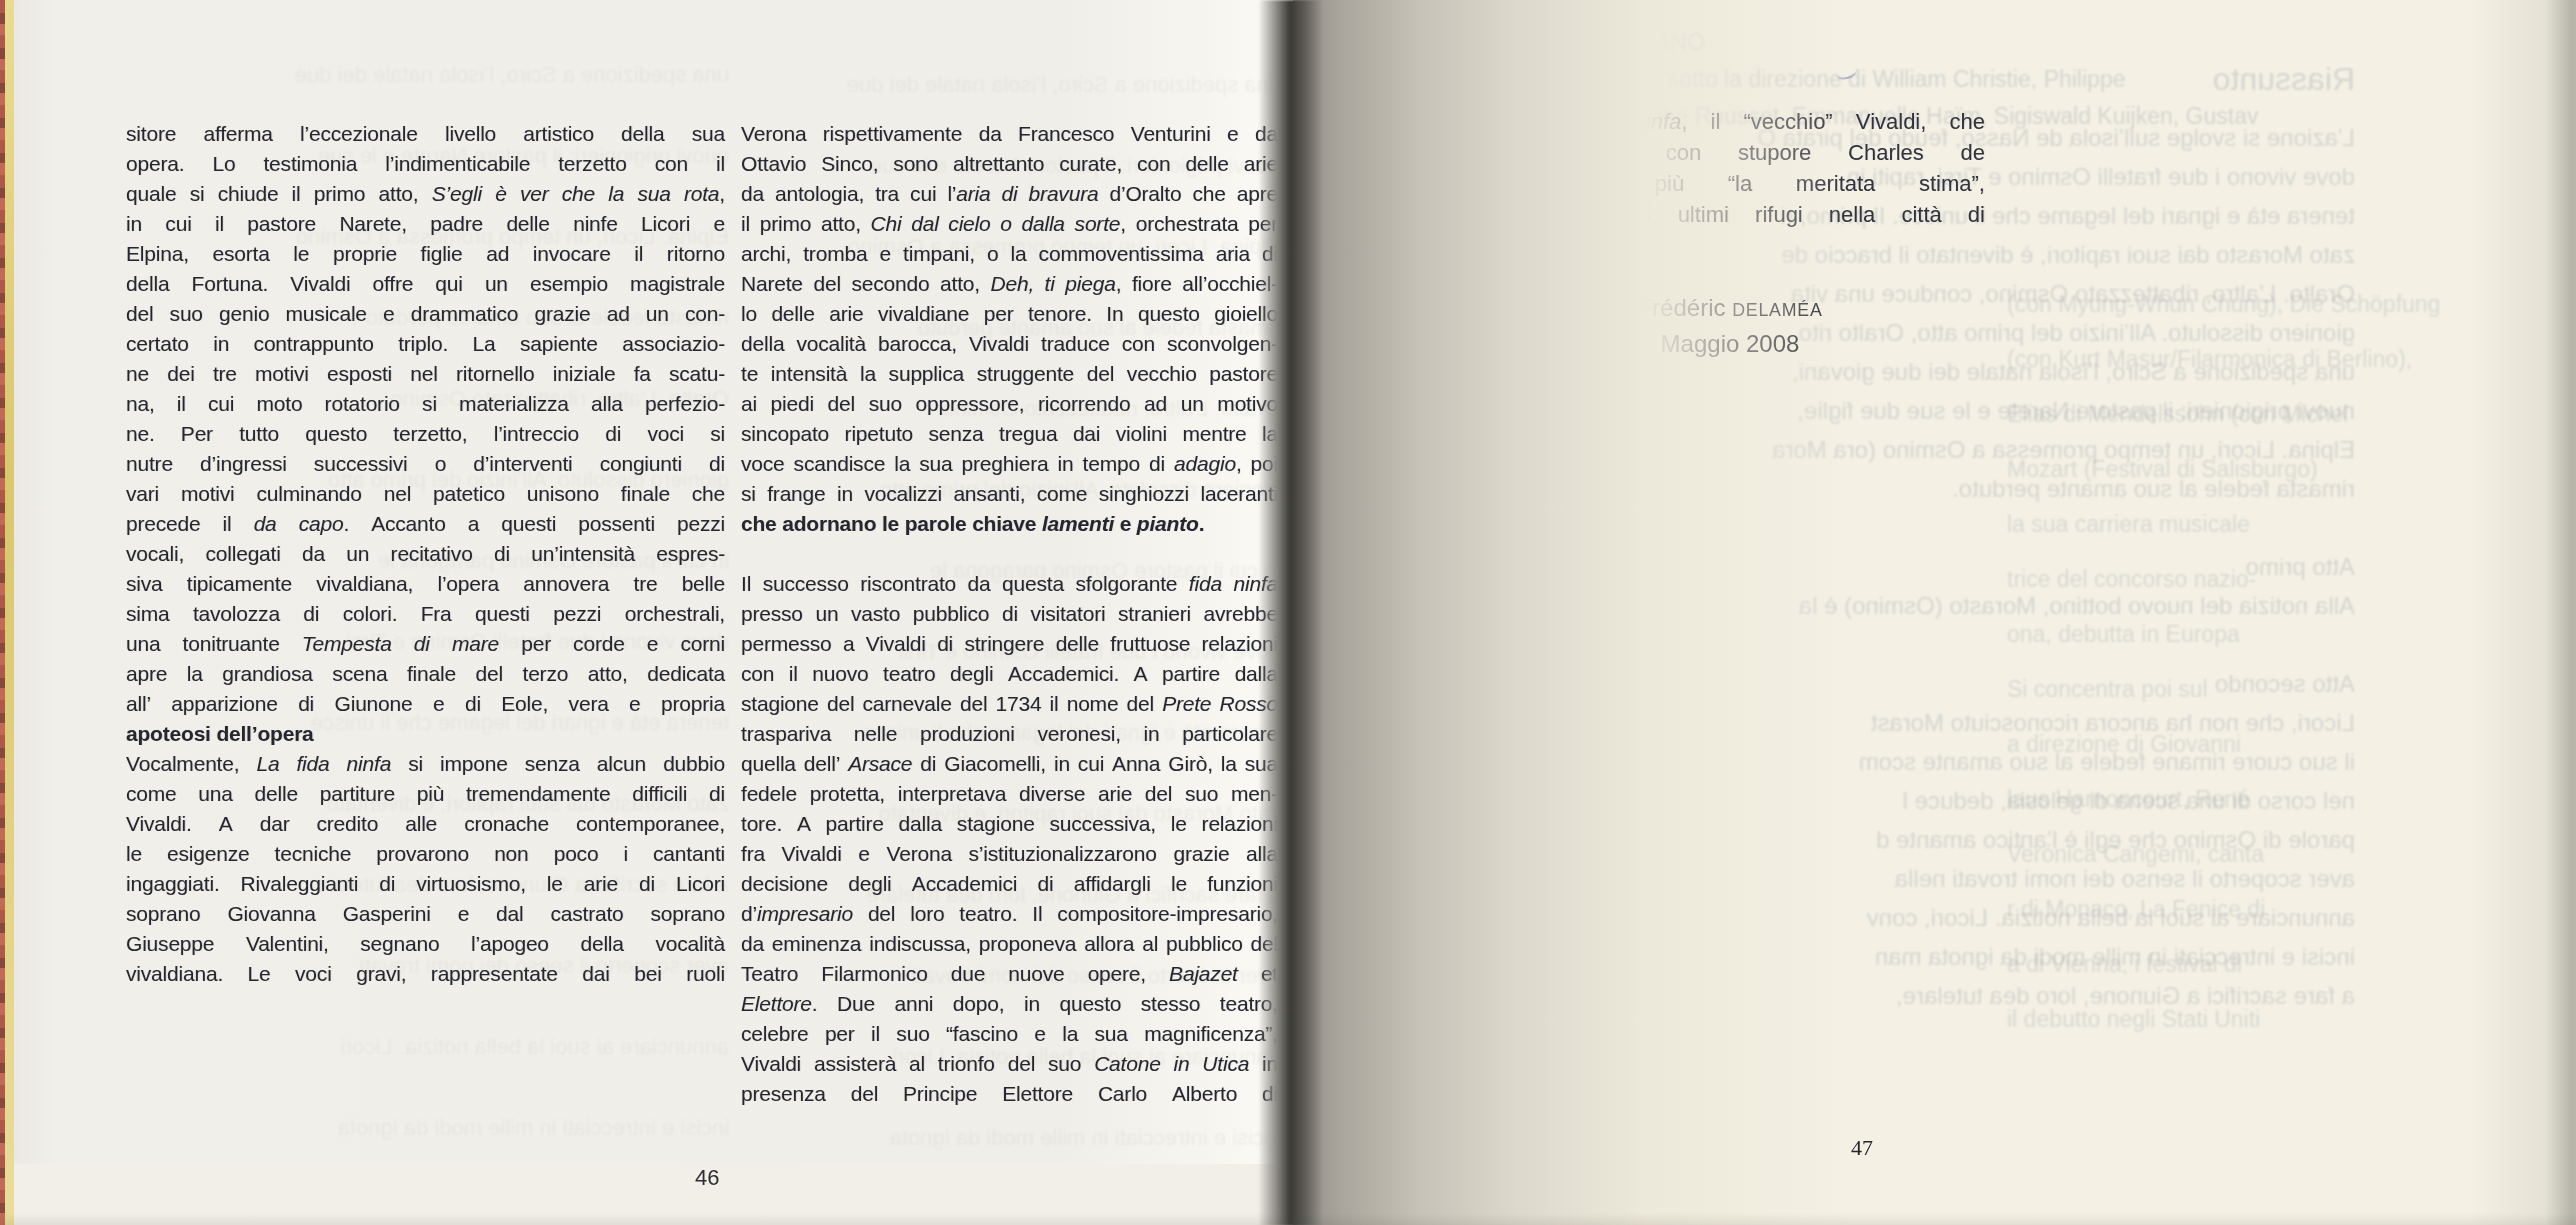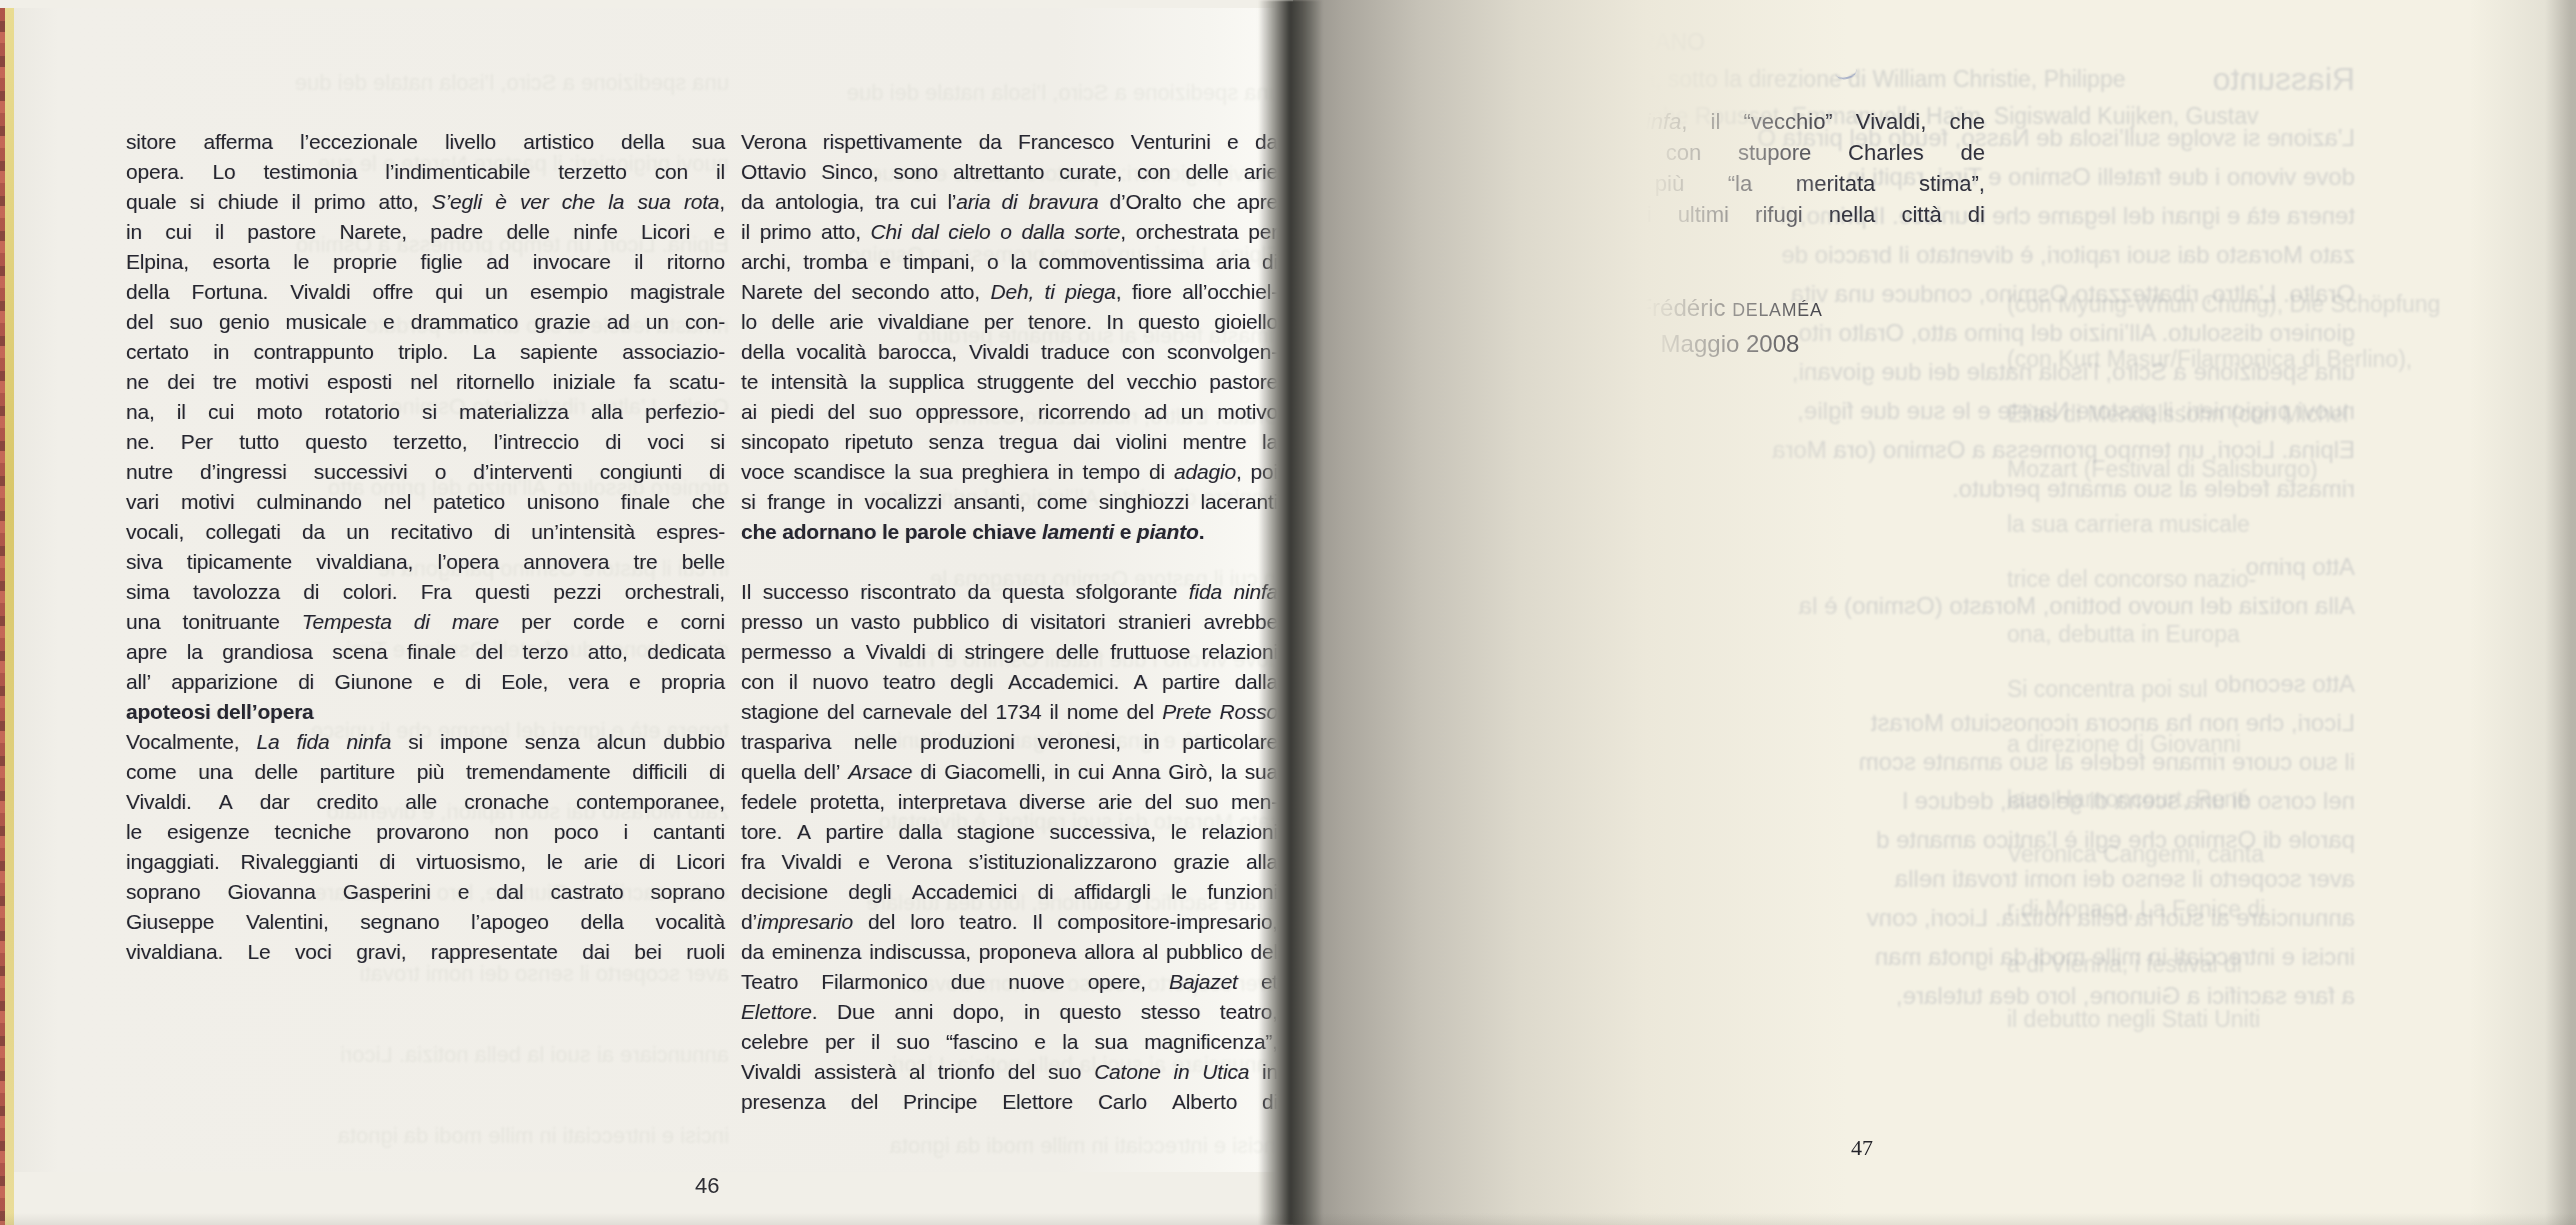--- a/index.html
+++ b/index.html
@@ -1,20 +1,20 @@
 <!DOCTYPE html>
 <html style="font-size:13.4px"><head>
 <meta charset="utf-8">
 <style>
   html,body{margin:0;padding:0;background:#d8d5cc;}
   .canvas{position:relative;width:2576px;height:1226px;overflow:hidden;
     background:#f1efe8;font-family:"Liberation Sans",sans-serif;}
 
   
-  .left-page{position:absolute;left:0;top:8px;width:1293px;height:1164px;
+  .left-page{position:absolute;left:0;top:0;width:1293px;height:1164px;
     background:linear-gradient(90deg,#e9e7e0 0px,#f1efe9 59px,#f0eee8 1058px,#f6f5f0 1209px,#fbfaf6 1276px);}
   .right-page{position:absolute;left:1293px;top:0;width:1283px;height:1226px;
     background:#f4f1e4;}
   .right-fold-shadow{position:absolute;left:1293px;top:0;width:571px;height:1226px;
     background:linear-gradient(90deg,#8f8c85 0px,#aaa69d 50px,#c6c2b7 126px,#ddd9cc 227px,#ece8da 353px,rgba(244,241,228,0) 554px);
     pointer-events:none;}
   .right-edge{position:absolute;left:2469px;top:0;width:107px;height:1226px;
     background:linear-gradient(90deg,rgba(0,0,0,0) 0,rgba(90,88,80,.10) 76px,rgba(70,68,62,.35) 102px);}
   .gutter{position:absolute;left:1258px;top:0;width:65px;height:1226px;filter:blur(1.3px);
     background:linear-gradient(90deg,rgba(140,138,130,0) 0,#8b8a83 18.5px,#3a3a36 32px,#55544e 44px,rgba(160,156,146,0) 65px);}
@@ -120,20 +120,21 @@
         <div class="tl">in&nbsp;cui&nbsp;il&nbsp;pastore&nbsp;Narete,&nbsp;padre&nbsp;delle&nbsp;ninfe&nbsp;Licori&nbsp;e</div>
         <div class="tl">Elpina,&nbsp;esorta&nbsp;le&nbsp;proprie&nbsp;figlie&nbsp;ad&nbsp;invocare&nbsp;il&nbsp;ritorno</div>
         <div class="tl">della&nbsp;Fortuna.&nbsp;Vivaldi&nbsp;offre&nbsp;qui&nbsp;un&nbsp;esempio&nbsp;magistrale</div>
         <div class="tl">del&nbsp;suo&nbsp;genio&nbsp;musicale&nbsp;e&nbsp;drammatico&nbsp;grazie&nbsp;ad&nbsp;un&nbsp;con-</div>
         <div class="tl">certato&nbsp;in&nbsp;contrappunto&nbsp;triplo.&nbsp;La&nbsp;sapiente&nbsp;associazio-</div>
         <div class="tl">ne&nbsp;dei&nbsp;tre&nbsp;motivi&nbsp;esposti&nbsp;nel&nbsp;ritornello&nbsp;iniziale&nbsp;fa&nbsp;scatu-</div>
         <div class="tl">na,&nbsp;il&nbsp;cui&nbsp;moto&nbsp;rotatorio&nbsp;si&nbsp;materializza&nbsp;alla&nbsp;perfezio-</div>
         <div class="tl">ne.&nbsp;Per&nbsp;tutto&nbsp;questo&nbsp;terzetto,&nbsp;l’intreccio&nbsp;di&nbsp;voci&nbsp;si</div>
         <div class="tl">nutre&nbsp;d’ingressi&nbsp;successivi&nbsp;o&nbsp;d’interventi&nbsp;congiunti&nbsp;di</div>
         <div class="tl">vari&nbsp;motivi&nbsp;culminando&nbsp;nel&nbsp;patetico&nbsp;unisono&nbsp;finale&nbsp;che</div>
+        <div class="tl">precede&nbsp;il&nbsp;<i>da&nbsp;capo</i>.&nbsp;Accanto&nbsp;a&nbsp;questi&nbsp;possenti&nbsp;pezzi</div>
         <div class="tl">vocali,&nbsp;collegati&nbsp;da&nbsp;un&nbsp;recitativo&nbsp;di&nbsp;un’intensità&nbsp;espres-</div>
         <div class="tl">siva&nbsp;tipicamente&nbsp;vivaldiana,&nbsp;l’opera&nbsp;annovera&nbsp;tre&nbsp;belle</div>
         <div class="tl">sima&nbsp;tavolozza&nbsp;di&nbsp;colori.&nbsp;Fra&nbsp;questi&nbsp;pezzi&nbsp;orchestrali,</div>
         <div class="tl">una&nbsp;tonitruante&nbsp;<i>Tempesta&nbsp;di&nbsp;mare</i>&nbsp;per&nbsp;corde&nbsp;e&nbsp;corni</div>
         <div class="tl">apre&nbsp;la&nbsp;grandiosa&nbsp;scena&nbsp;finale&nbsp;del&nbsp;terzo&nbsp;atto,&nbsp;dedicata</div>
         <div class="tl">all’&nbsp;apparizione&nbsp;di&nbsp;Giunone&nbsp;e&nbsp;di&nbsp;Eole,&nbsp;vera&nbsp;e&nbsp;propria</div>
         <div class="tl nojust">apoteosi&nbsp;dell’opera</div>
         <div class="tl">Vocalmente,&nbsp;<i>La&nbsp;fida&nbsp;ninfa</i>&nbsp;si&nbsp;impone&nbsp;senza&nbsp;alcun&nbsp;dubbio</div>
         <div class="tl">come&nbsp;una&nbsp;delle&nbsp;partiture&nbsp;più&nbsp;tremendamente&nbsp;difficili&nbsp;di</div>
         <div class="tl">Vivaldi.&nbsp;A&nbsp;dar&nbsp;credito&nbsp;alle&nbsp;cronache&nbsp;contemporanee,</div>

